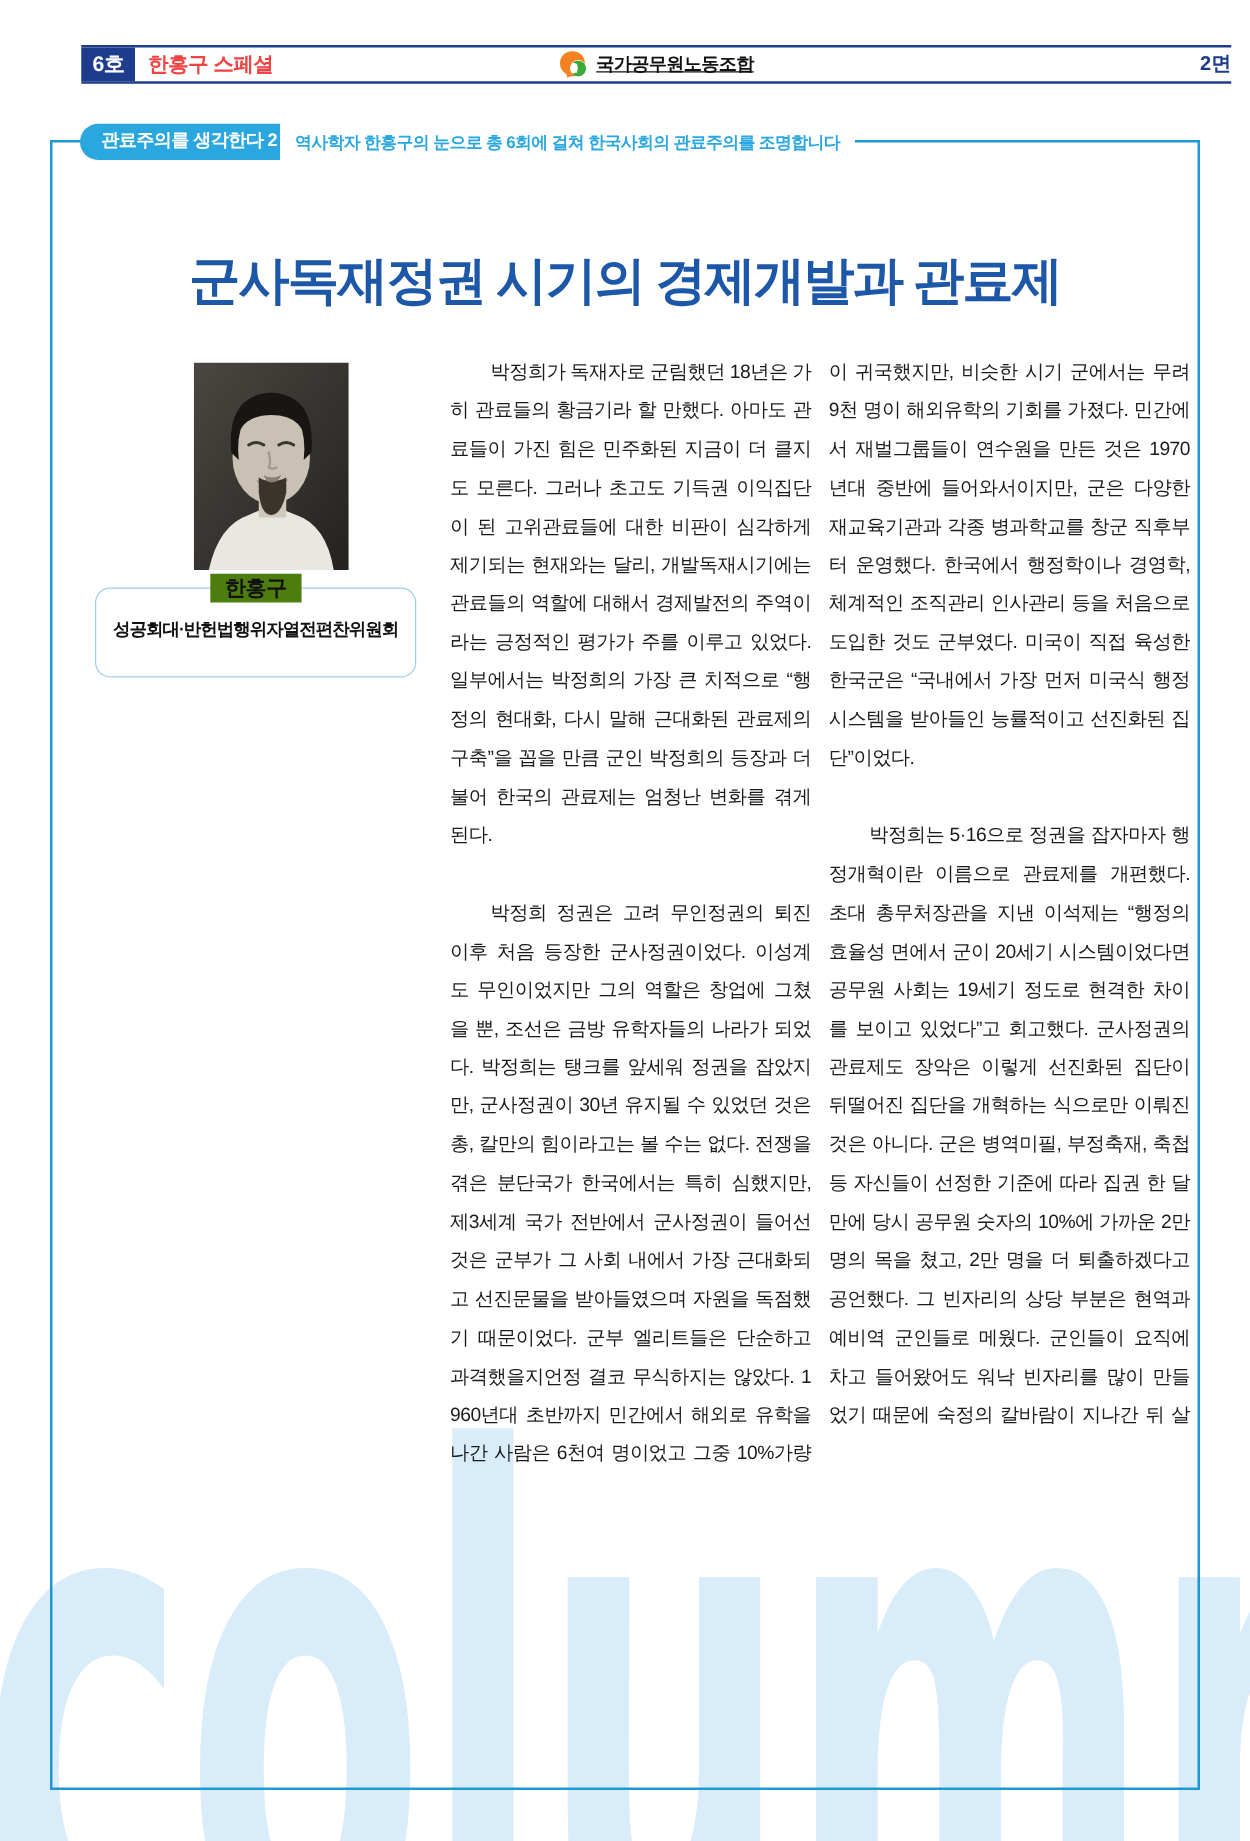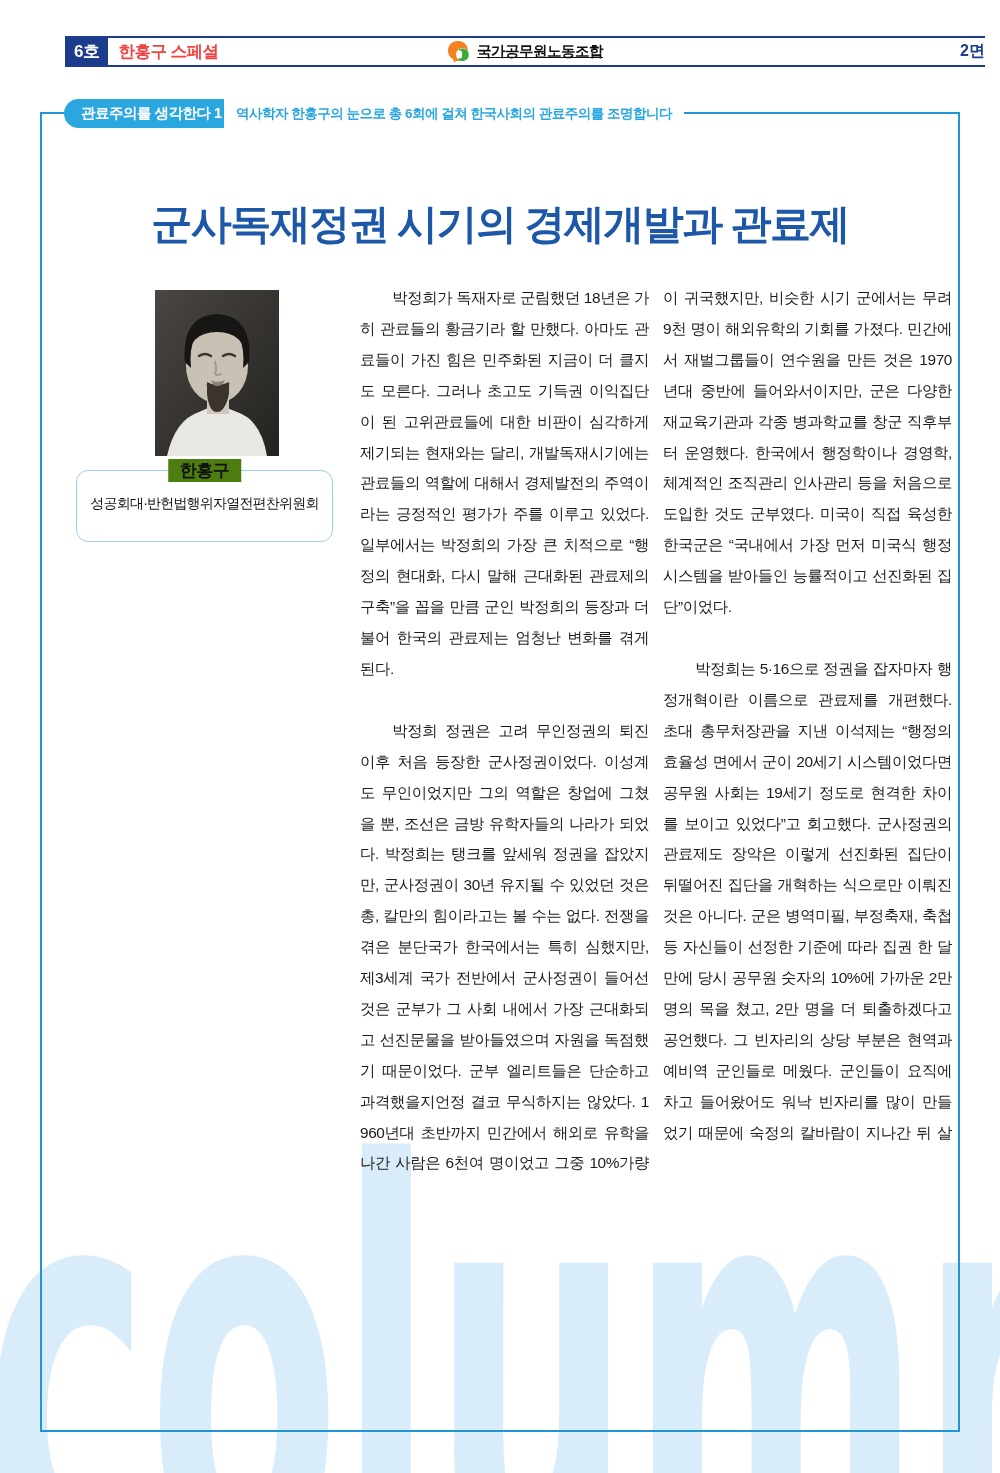--- a/index.html
+++ b/index.html
@@ -62,21 +62,21 @@
     position:absolute;left:76px;top:470px;width:257px;z-index:3;box-sizing:border-box;
     border:1.6px solid #9ecdeb;border-radius:12px;padding:24px 13px 16px;
     background:#fff;
   }
   .author-name{
     position:absolute;top:-12px;left:50%;transform:translateX(-50%);
     background:#4d7c0f;padding:0 12px;font-weight:bold;font-size:17px;color:#111;
     white-space:nowrap;letter-spacing:-0.5px;
   }
   .author-affiliation{
-    text-align:center;font-weight:normal;font-size:14px;color:#111;
+    text-align:center;font-weight:bold;font-size:14px;color:#111;
     margin:0 0 12px;letter-spacing:-0.8px;white-space:nowrap;
   }
   .author-bio{
     font-size:14.3px;line-height:27.8px;color:#3378b8;
     text-align:justify;word-break:break-all;letter-spacing:-0.3px;
   }
   
   .article-body{
     position:absolute;left:360px;top:283px;width:592px;height:908px;z-index:1;
     column-count:2;column-gap:14px;column-fill:auto;overflow:hidden;
@@ -109,21 +109,21 @@
         <path d="M15.5 8.5 C19 8.5 21.8 11.2 21.8 14.7 C21.8 18.2 19 21 15.5 21 C13.6 21 12 20.2 10.9 18.9 C13.8 18.5 15.2 16.8 15.2 14.4 C15.2 12.2 13.9 10.5 11.3 10 C12.4 9 13.8 8.5 15.5 8.5 Z" fill="#3aa935"></path>
         <circle cx="13.2" cy="12.2" r="1.6" fill="#fff"></circle>
         <path d="M10.8 17.5 C11 14.8 12.3 13.9 13.6 14.3 C14.9 14.7 15.3 16 14.6 18.2 Z" fill="#fff"></path>
       </svg>
     </span>
     <span class="org-name">국가공무원노동조합</span>
   </div>
   <div class="page-number">2면</div>
 </div>
 
-<div class="series-badge">관료주의를 생각한다 1</div>
+<div class="series-badge">관료주의를 생각한다 2</div>
 <div class="series-desc">역사학자 한홍구의 눈으로 총 6회에 걸쳐 한국사회의 관료주의를 조명합니다</div>
 
 <h1 class="article-title">군사독재정권 시기의 경제개발과 관료제</h1>
 
 <div class="author-photo">
   <svg width="124" height="166" viewBox="0 0 124 166">
     <defs>
       <linearGradient id="bgph" x1="0" y1="0" x2="1" y2="1">
         <stop offset="0" stop-color="#4a4742"></stop>
           <stop offset="1" stop-color="#24221f"></stop>

